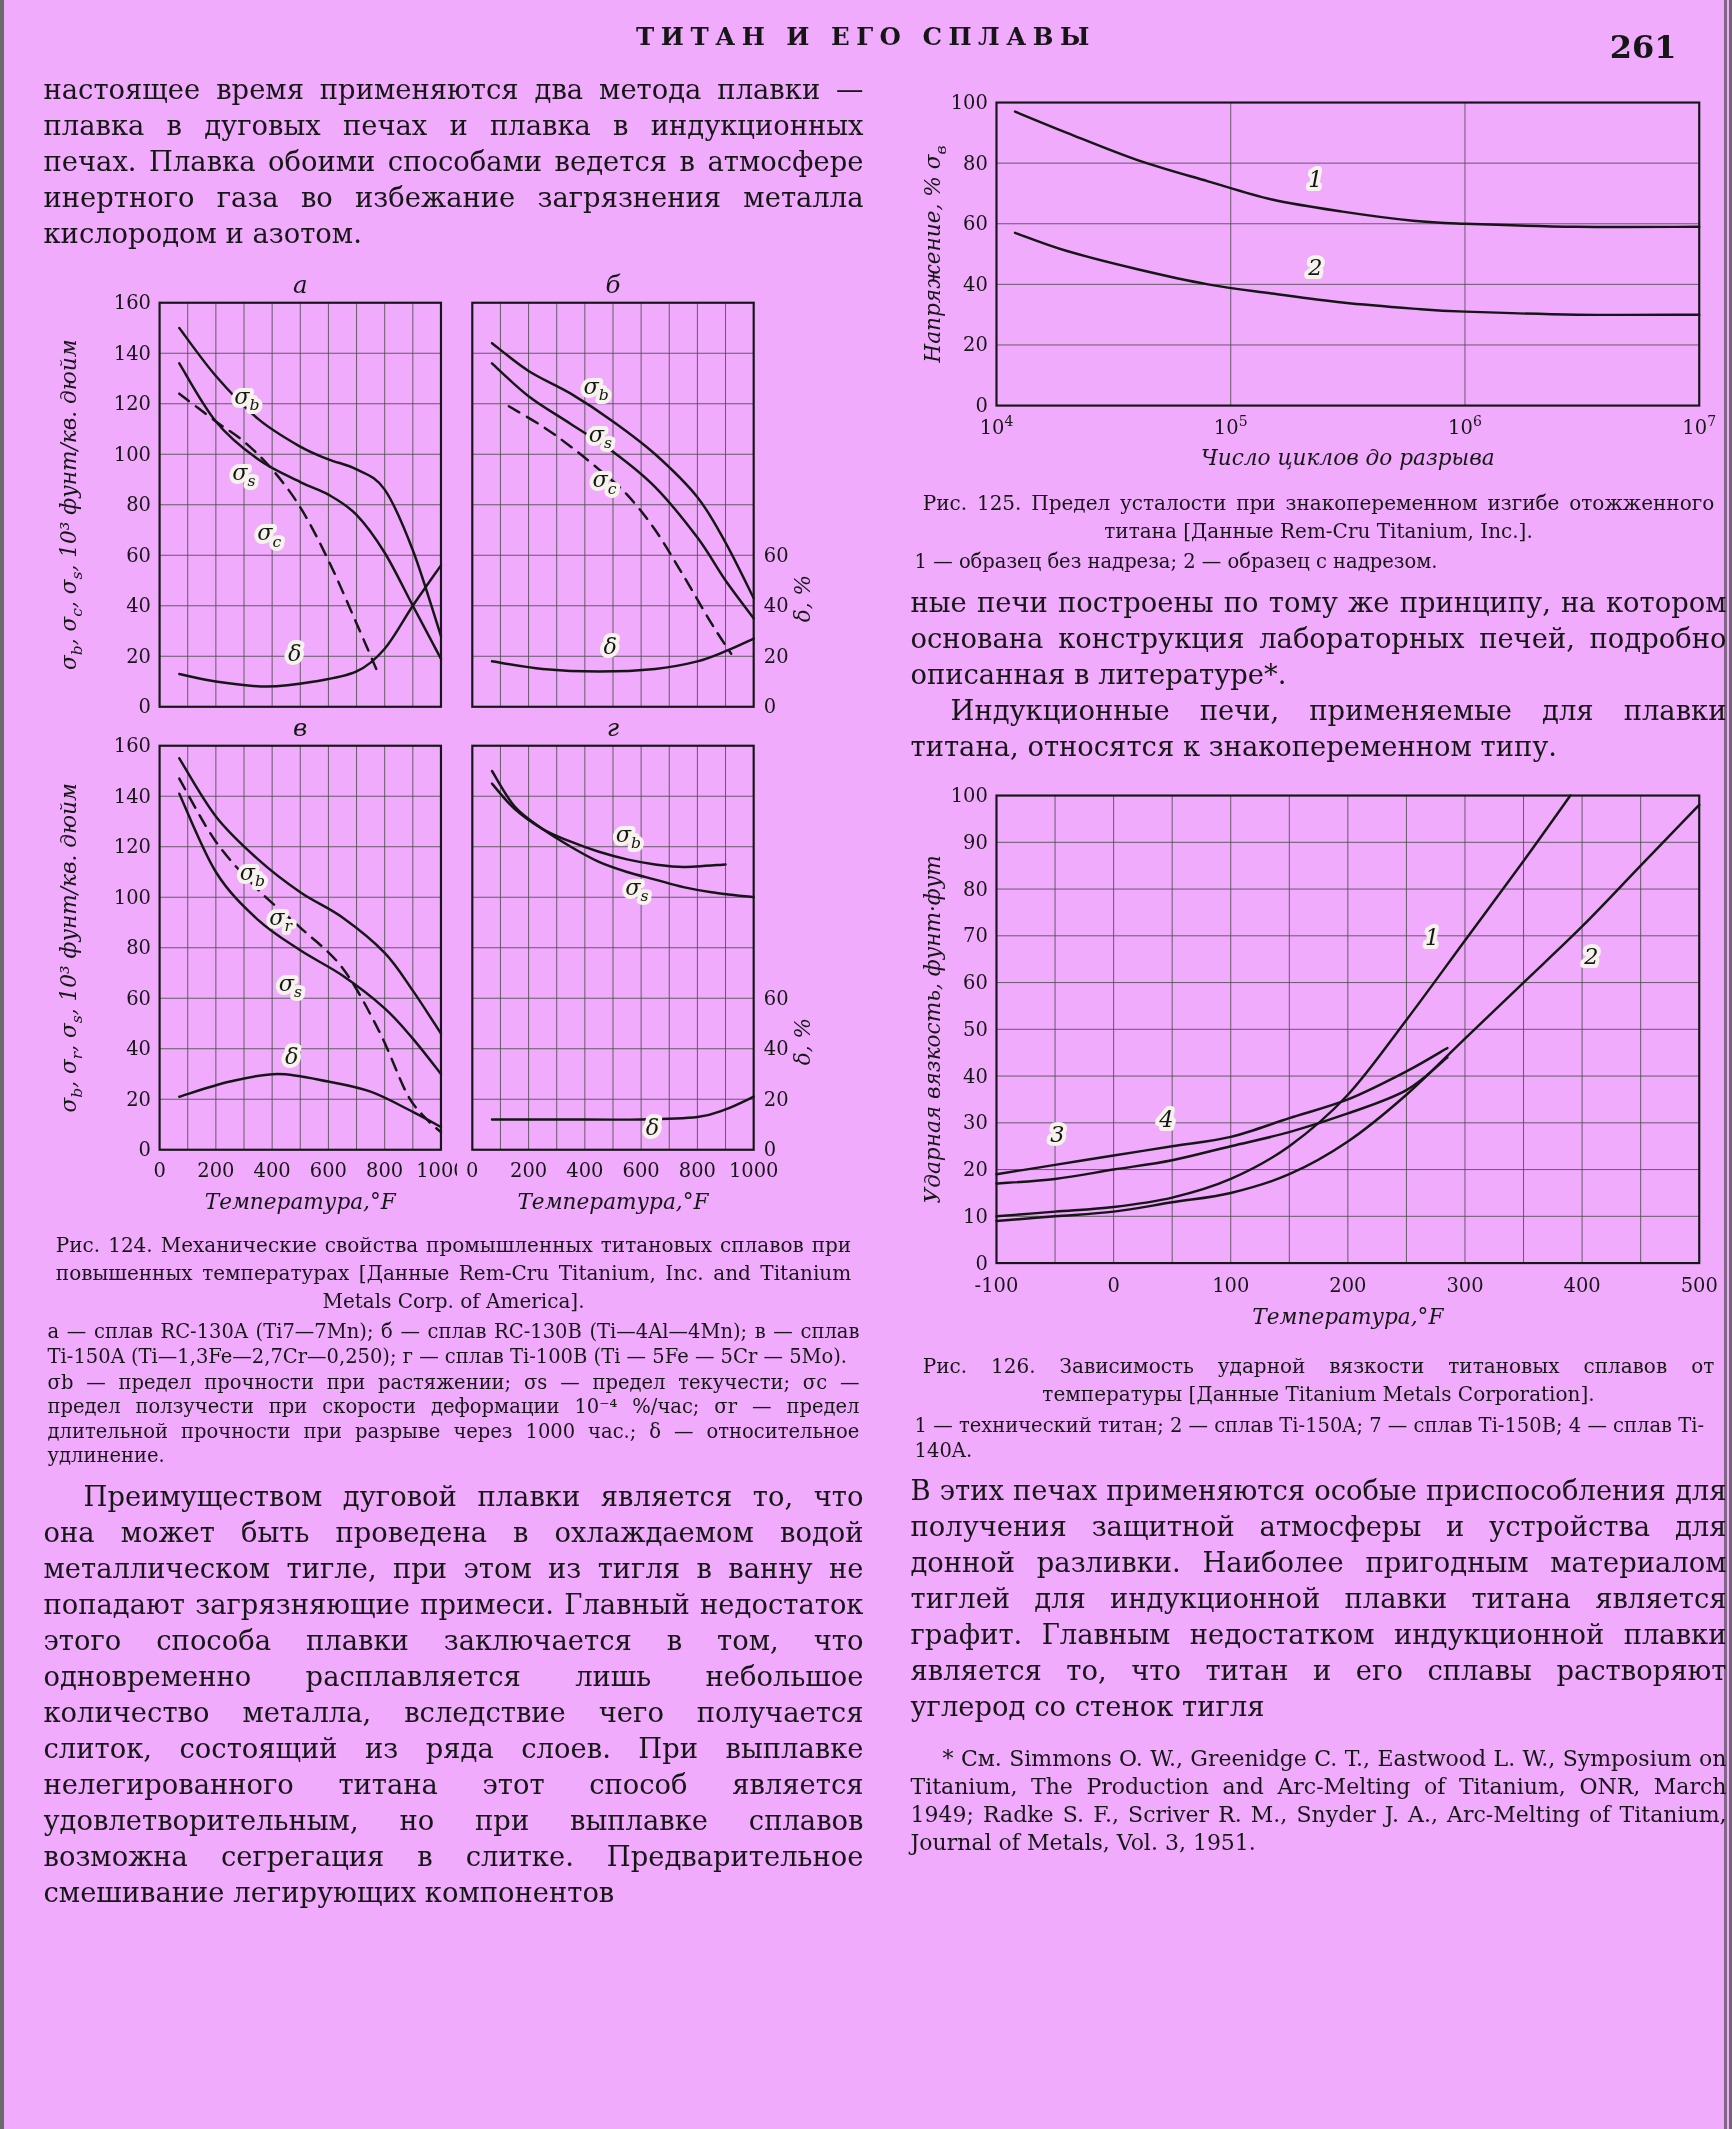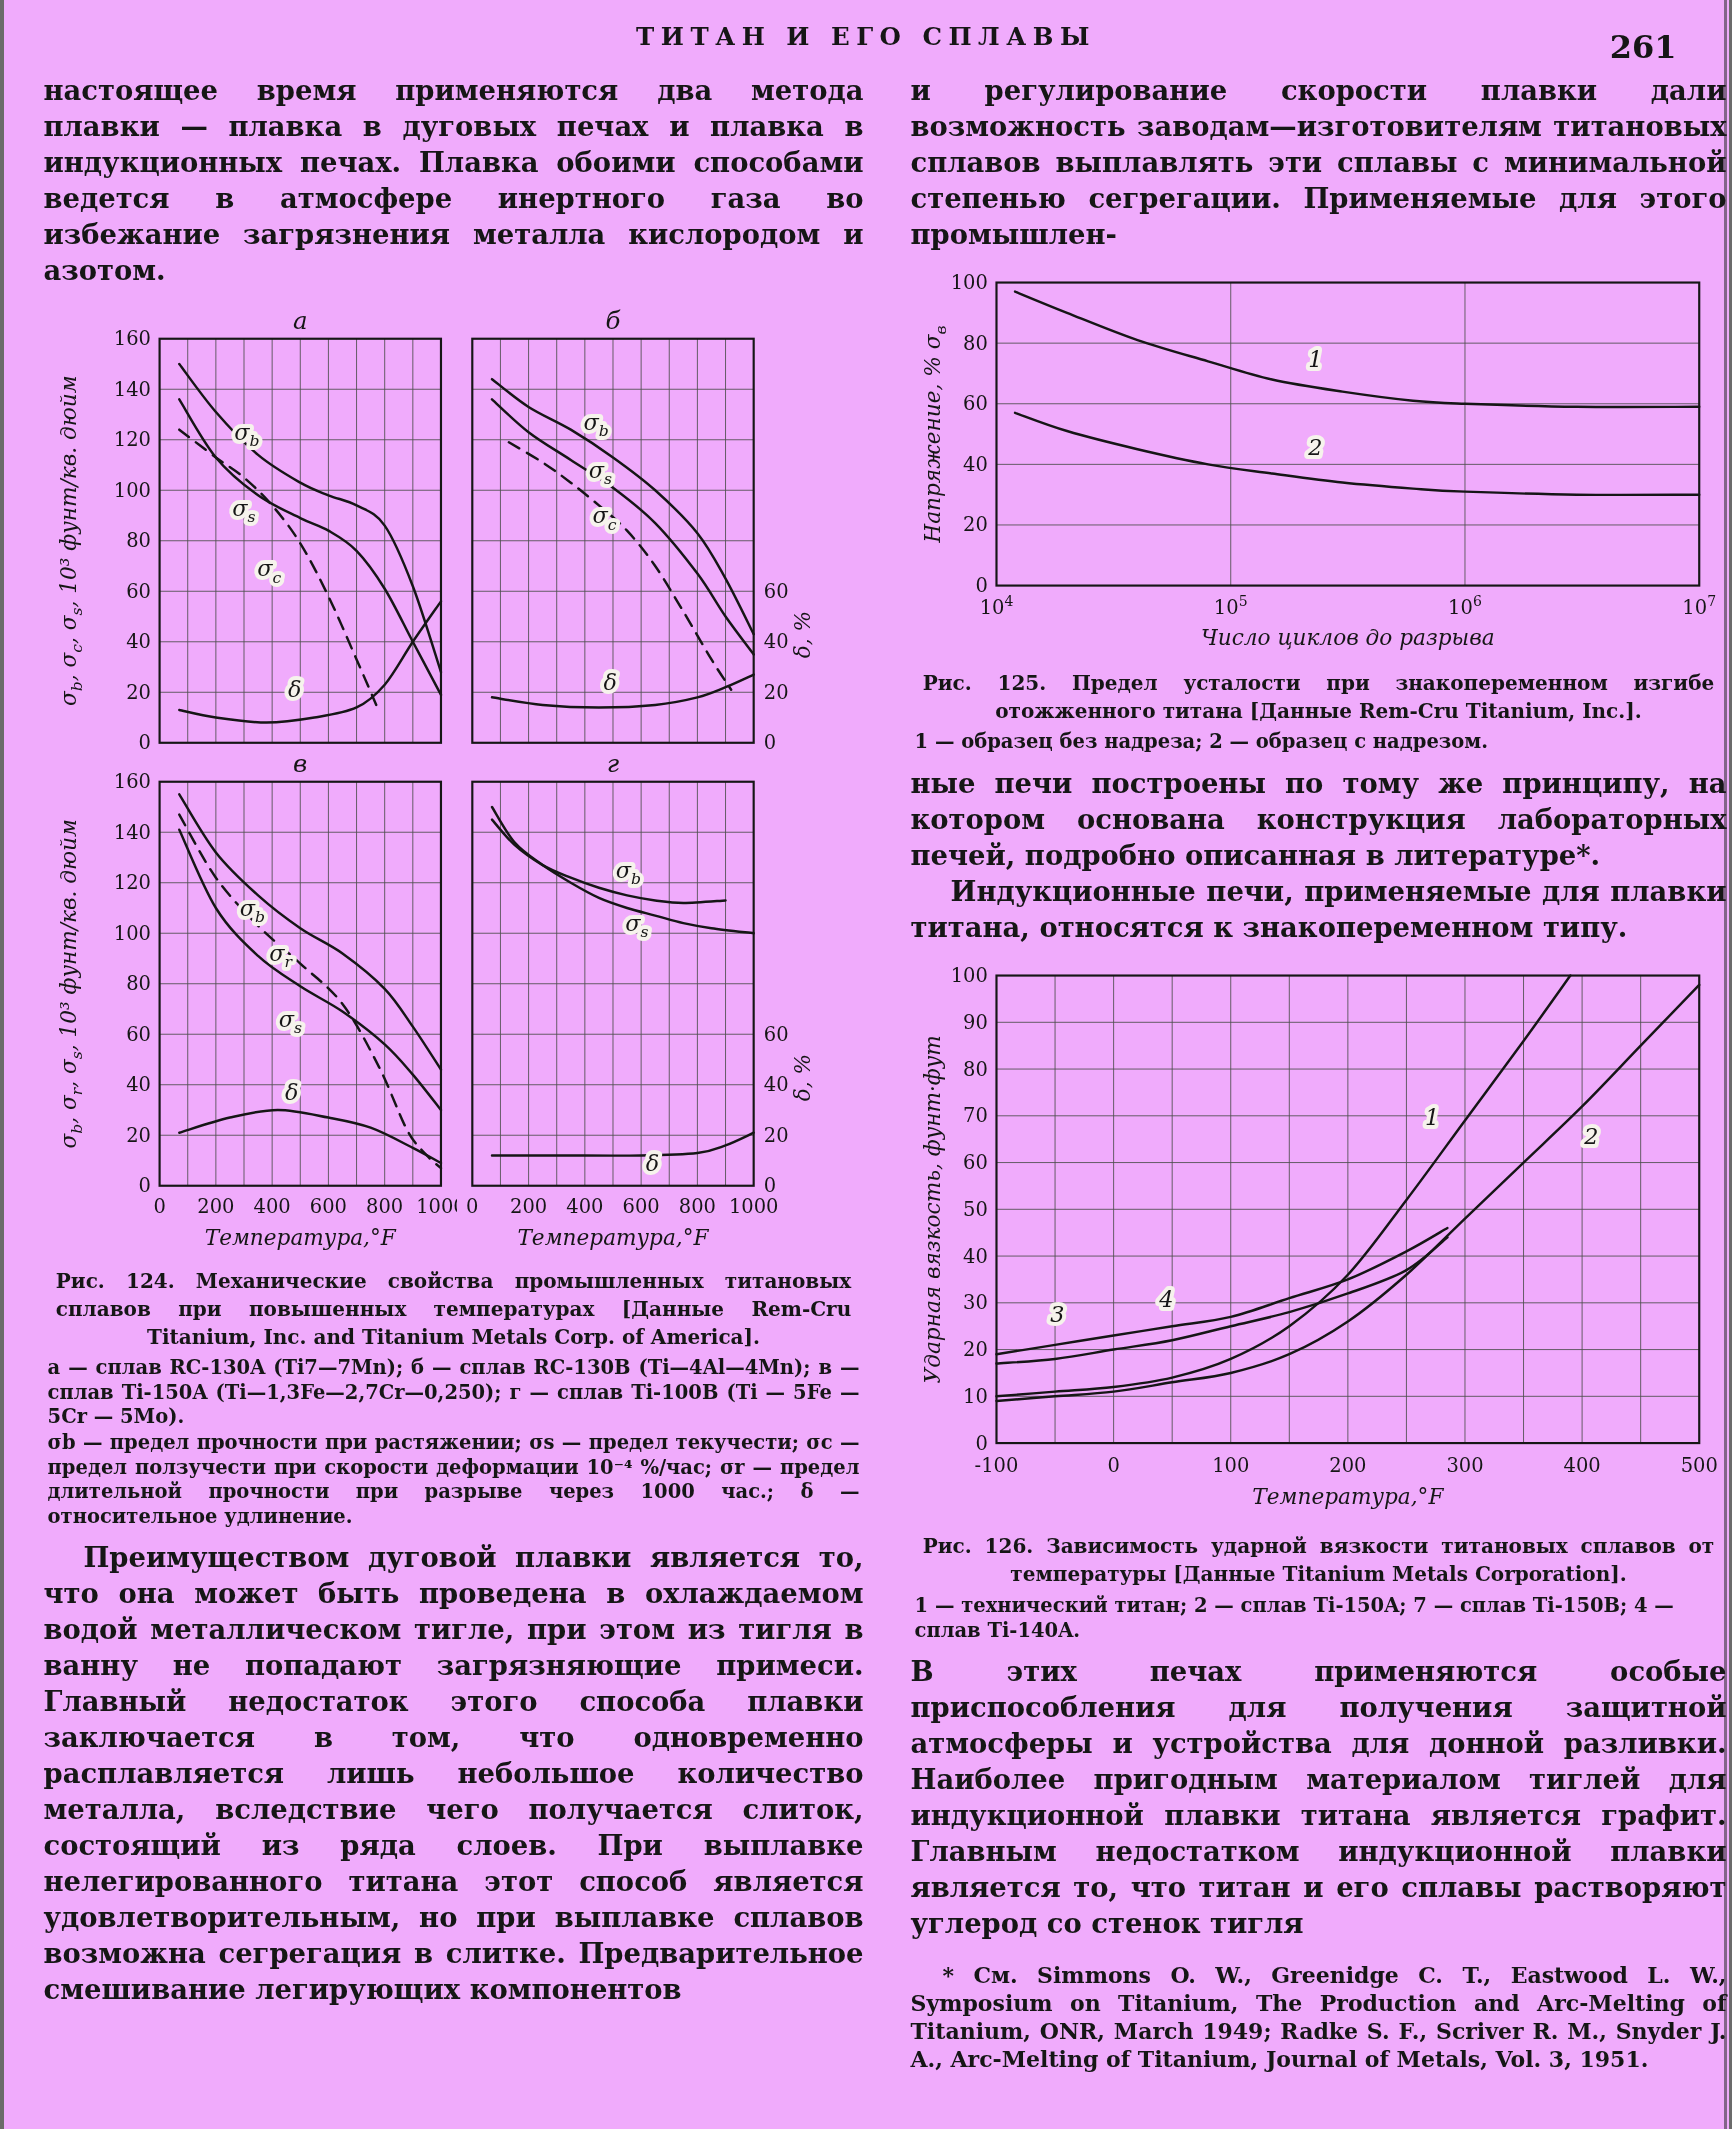--- a/index.html
+++ b/index.html
@@ -11,21 +11,21 @@
   }
   .edge-shadow{position:absolute;right:1.4px;top:0;bottom:0;width:2.9px;background:#2a2a2a;opacity:.55;}
   .running-head{
     position:absolute;top:21.7px;left:0;right:0;text-align:center;
     font-size:24.5px;letter-spacing:6.5px;font-weight:bold;
   }
   .page-number{position:absolute;top:28px;right:52px;font-size:32px;font-weight:bold;}
   .col{position:absolute;top:72px;}
   .col-left{left:40px;width:820px;}
   .col-right{left:907px;width:816px;}
-  p{margin:0;font-weight:bold;}
+  p{margin:0;}
   .body{font-size:27.4px;line-height:36px;text-align:justify;}
   .indent{text-indent:40px;}
   figure{margin:19px 0 10px 0;}
   .fig124-grid{display:grid;grid-template-columns:413px 390px;column-gap:5.8px;justify-content:start;}
   svg{display:block;}
   .fig-center svg{margin:0 auto;}
   figcaption{display:block;}
   .cap{font-size:20px;line-height:28px;text-align:justify;text-align-last:center;width:97%;margin:11.5px auto 5.8px;}
   .cap-small{font-size:19.5px;line-height:24.5px;text-align:justify;width:99%;margin:1.4px auto 0;}
   .cap-legend{font-size:19.5px;line-height:24.5px;width:99%;margin:1.4px auto 0;}
@@ -214,21 +214,20 @@
         <p class="cap">Рис. 124. Механические свойства промышленных титановых сплавов при повышенных температурах [Данные Rem-Cru Titanium, Inc. and Titanium Metals Corp. of America].</p>
         <p class="cap-small">а — сплав RC-130A (Ti7—7Mn); б — сплав RC-130B (Ti—4Al—4Mn); в — сплав Ti-150A (Ti—1,3Fe—2,7Cr—0,250); г — сплав Ti-100B (Ti — 5Fe — 5Cr — 5Mo).</p>
         <p class="cap-small">σb — предел прочности при растяжении; σs — предел текучести; σc — предел ползучести при скорости деформации 10⁻⁴ %/час; σr — предел длительной прочности при разрыве через 1000 час.; δ — относительное удлинение.</p>
       </figcaption>
     </figure>
 
     <p class="body indent">Преимуществом дуговой плавки является то, что она может быть проведена в охлаждаемом водой металлическом тигле, при этом из тигля в ванну не попадают загрязняющие примеси. Главный недостаток этого способа плавки заключается в том, что одновременно расплавляется лишь небольшое количество металла, вследствие чего получается слиток, состоящий из ряда слоев. При выплавке нелегированного титана этот способ является удовлетворительным, но при выплавке сплавов возможна сегрегация в слитке. Предварительное смешивание легирующих компонентов</p>
   </div>
 
   <div class="col col-right">
-    <p class="body">и регулирование скорости плавки дали возможность заводам—изготовителям титановых сплавов выплавлять эти сплавы с минимальной степенью сегрегации. Применяемые для этого промышлен-</p>
 
     <figure class="fig-center">
       <svg width="816" height="386" viewBox="0 0 1130 535">
           <line x1="442.66666666666663" y1="16" x2="442.66666666666663" y2="436" class="grid"></line>
           <line x1="767.3333333333333" y1="16" x2="767.3333333333333" y2="436" class="grid"></line>
           <line x1="118" y1="352" x2="1092" y2="352" class="grid"></line>
           <line x1="118" y1="268" x2="1092" y2="268" class="grid"></line>
           <line x1="118" y1="184" x2="1092" y2="184" class="grid"></line>
           <line x1="118" y1="100" x2="1092" y2="100" class="grid"></line>
           <rect x="118" y="16" width="974" height="420" class="frame"></rect>

